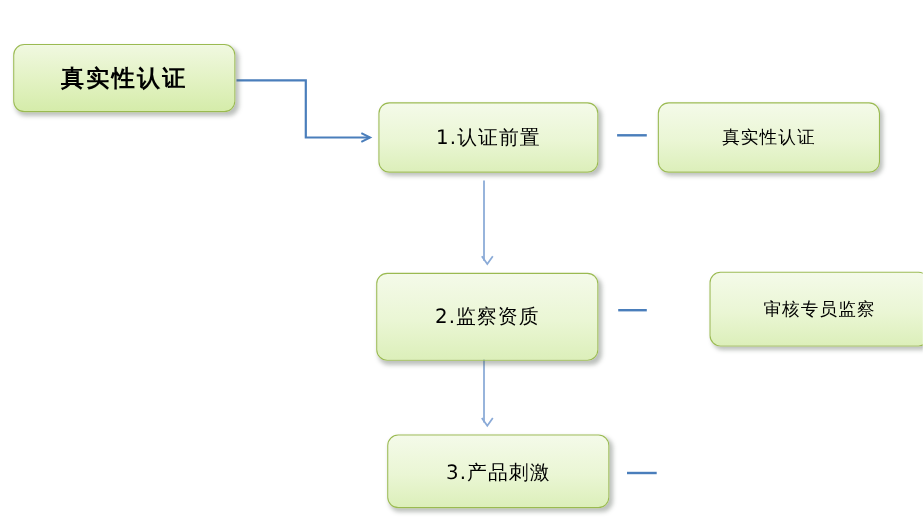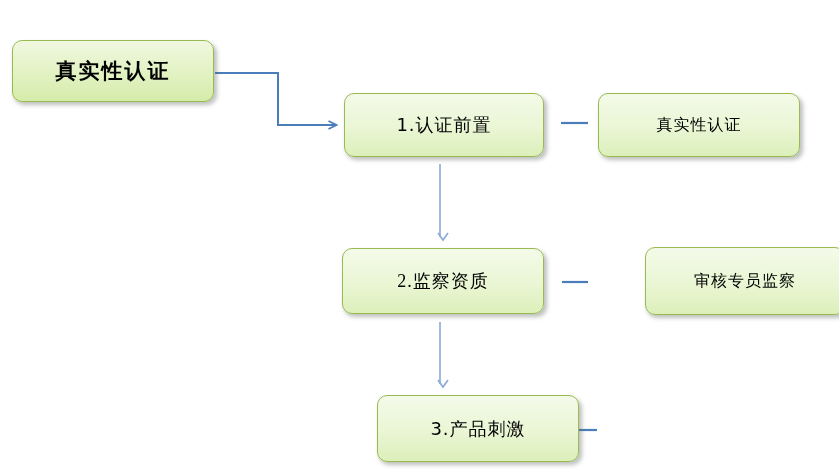--- a/index.html
+++ b/index.html
@@ -16,23 +16,23 @@
   }
   .title-node{
     left:12px;top:40px;width:202px;height:62px;
     font-size:21px;font-weight:bold;letter-spacing:2px;
     background:linear-gradient(to bottom,#f0f8e0 0%,#e2f2c2 55%,#d5ecaa 100%);
   }
   .step-node{font-size:18px;letter-spacing:1px;}
   .detail-node{font-size:16px;letter-spacing:1px;}
   .step-1{left:344px;top:93px;width:200px;height:64px;}
   .detail-1{left:598px;top:93px;width:202px;height:64px;}
-  .step-2{left:342px;top:248px;width:202px;height:66px;font-family:Liberation Serif, serif;}
+  .step-2{left:342px;top:248px;width:202px;height:80px;}
   .detail-2{left:605px;top:247px;width:200px;height:68px;margin-left:40px;}
-  .step-3{left:352px;top:395px;width:202px;height:67px;margin-left:25px;}
+  .step-3{left:352px;top:395px;width:202px;height:67px;}
   .detail-3{left:611px;top:397px;width:203px;height:66px;}
   svg.overlay{position:absolute;left:0;top:0;width:839px;height:472px;pointer-events:none;}
 </style>
 </head>
 <body>
 
 <div class="canvas">
 
   <svg class="overlay" viewBox="0 0 839 472">
     <defs>

